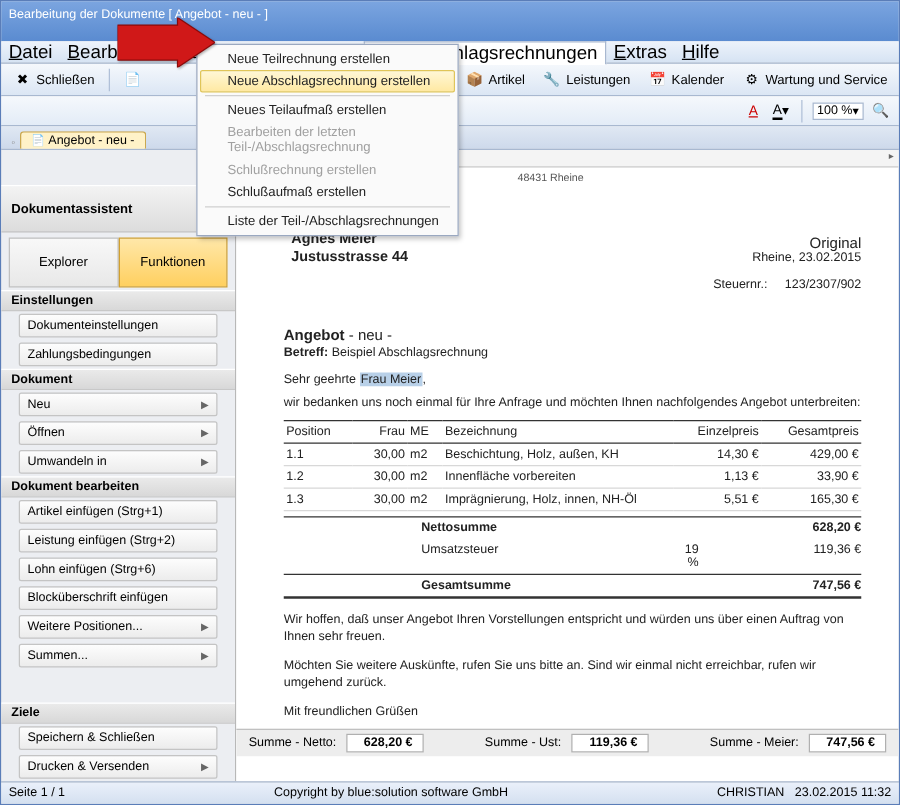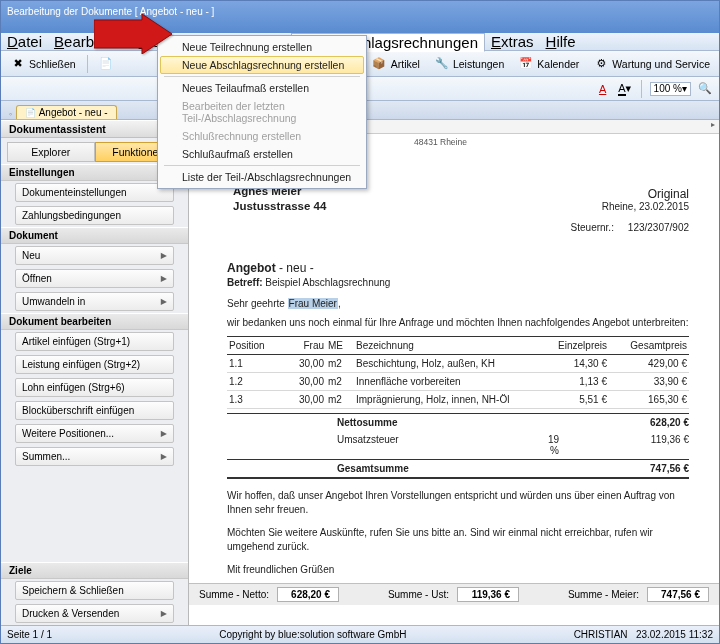--- a/index.html
+++ b/index.html
@@ -20,23 +20,23 @@
   .toolbar1 { height:26px; background: linear-gradient(#f5f8fc,#dbe6f4); border-bottom:1px solid #a8b8d0; display:flex; align-items:center; padding:0 4px; gap:4px; font-size:10.5px;}
   .tbtn { display:flex; align-items:center; gap:3px; padding:1px 5px; border-radius:3px; cursor:default;}
   .sep { width:1px; height:18px; background:#b0c0d8; margin:0 2px;}
   .tico { width:16px; height:16px; display:inline-flex; align-items:center; justify-content:center; font-size:11px;}
   .toolbar2 { height:24px; background: linear-gradient(#f5f8fc,#e3ecf7); border-bottom:1px solid #a8b8d0; display:flex; align-items:center; padding:0 6px; gap:6px; font-size:10.5px;}
   .ffbox { height:14px; border:1px solid #a8b8d0; background:#fff; padding:0 3px; display:inline-flex; align-items:center; font-size:10px;}
   .tabstrip { height:19px; background: linear-gradient(#e0e8f3,#cdd9eb); display:flex; align-items:flex-end; padding-left:8px; border-bottom:1px solid #a8b8d0;}
   .tab { background:#fff2c8; border:1px solid #caa850; border-bottom:none; padding:1px 8px; font-size:10px; border-radius:3px 3px 0 0;}
   .body { flex:1; display:flex; overflow:hidden;}
   .sidebar { width:188px; background:#eceef2; border-right:1px solid #b8b8b8; display:flex; flex-direction:column; font-size:10.5px;}
-  .sidebar .heading { background: linear-gradient(#f3f3f3,#dcdcdc); padding:2px 8px; font-weight:bold; border-top:1px solid #fff; border-bottom:1px solid #c0c0c0;}
+  .sidebar .heading { background: linear-gradient(#f3f3f3,#dcdcdc); padding:12px 8px; font-weight:bold; border-top:1px solid #fff; border-bottom:1px solid #c0c0c0;margin-top:28px;}
   .sidebar .twotabs { display:flex; margin:4px 6px 2px;}
-  .sidebar .twotabs div { flex:1; text-align:center; padding:3px 0; border:1px solid #c0c0c0; background:linear-gradient(#f8f8f8,#e8e8e8);}
+  .sidebar .twotabs div { flex:1; text-align:center; padding:13px 0; border:1px solid #c0c0c0; background:linear-gradient(#f8f8f8,#e8e8e8);}
   .sidebar .twotabs div.act { background: linear-gradient(#ffe7a8,#ffd060); border-color:#d0a030;}
   .sidebar .section-title { background: linear-gradient(#eaeaea,#d8d8d8); padding:2px 8px; font-weight:bold; border-top:1px solid #fff; border-bottom:1px solid #c8c8c8; font-size:10px;}
   .sidebar .btn { margin:2px 14px; padding:3px 6px; background:linear-gradient(#fdfdfd,#ececec); border:1px solid #c4c4c4; border-radius:2px; font-size:10px; display:flex; justify-content:space-between; align-items:center;}
   .sidebar .btn .arr { font-size:8px; color:#666;}
   .sidebar .gap { flex:1;}
   .doc { flex:1; background:#fff; overflow:auto; position:relative;}
   .ruler { height:14px; background:#f4f4f4; border-bottom:1px solid #ccc; font-size:8px; position:relative;}
   .ruler2 { position:absolute; right:4px; top:0; font-size:8px; color:#666;}
   .page { padding:6px 30px 6px 38px; font-size:10px; color:#222;}
   .addrline { position:absolute; top:17px; left:225px; font-size:8.5px; color:#555;}

